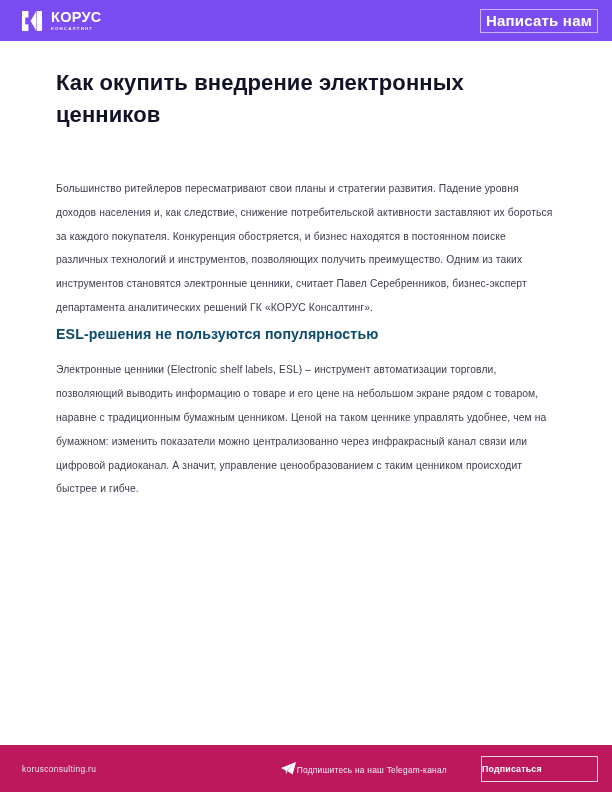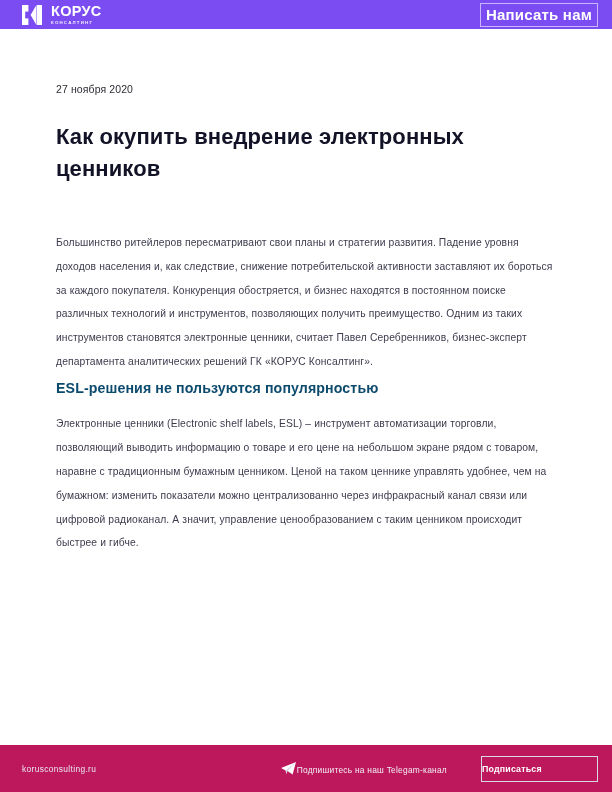--- a/index.html
+++ b/index.html
@@ -13,21 +13,21 @@
     font-family: "Liberation Sans", sans-serif;
     overflow: hidden;
     position: relative;
   }
 
   
   .site-header {
     position: absolute;
     top: 0; left: 0;
     width: 612px;
-    height: 29px;
+    height: 41px;
     background: #7a4cf2;
     display: flex;
     align-items: center;
     justify-content: space-between;
     box-sizing: border-box;
     padding: 0 14px 0 22px;
   }
   .brand {
     display: flex;
     align-items: center;
@@ -193,21 +193,20 @@
       <span class="brand-name">КОРУС</span>
       <span class="brand-sub">КОНСАЛТИНГ</span>
     </span>
   </div>
 
   <button class="header-cta">Написать нам</button>
 </div>
 
 <div class="page">
 
-  <div class="article-date">27 ноября 2020</div>
 
   <h1 class="article-title">Как окупить внедрение электронных ценников</h1>
 
   <div class="article-body">
     <p class="para">Большинство ритейлеров пересматривают свои планы и стратегии развития. Падение уровня доходов населения и, как следствие, снижение потребительской активности заставляют их бороться за каждого покупателя. Конкуренция обостряется, и бизнес находятся в постоянном поиске различных технологий и инструментов, позволяющих получить преимущество. Одним из таких инструментов становятся электронные ценники, считает Павел Серебренников, бизнес-эксперт департамента аналитических решений ГК «КОРУС Консалтинг».</p>
 
     <h2 class="section-heading">ESL-решения не пользуются популярностью</h2>
 
     <p class="para">Электронные ценники (Electronic shelf labels, ESL) – инструмент автоматизации торговли, позволяющий выводить информацию о товаре и его цене на небольшом экране рядом с товаром, наравне с традиционным бумажным ценником. Ценой на таком ценнике управлять удобнее, чем на бумажном: изменить показатели можно централизованно через инфракрасный канал связи или цифровой радиоканал. А значит, управление ценообразованием с таким ценником происходит быстрее и гибче.</p>
   </div>

